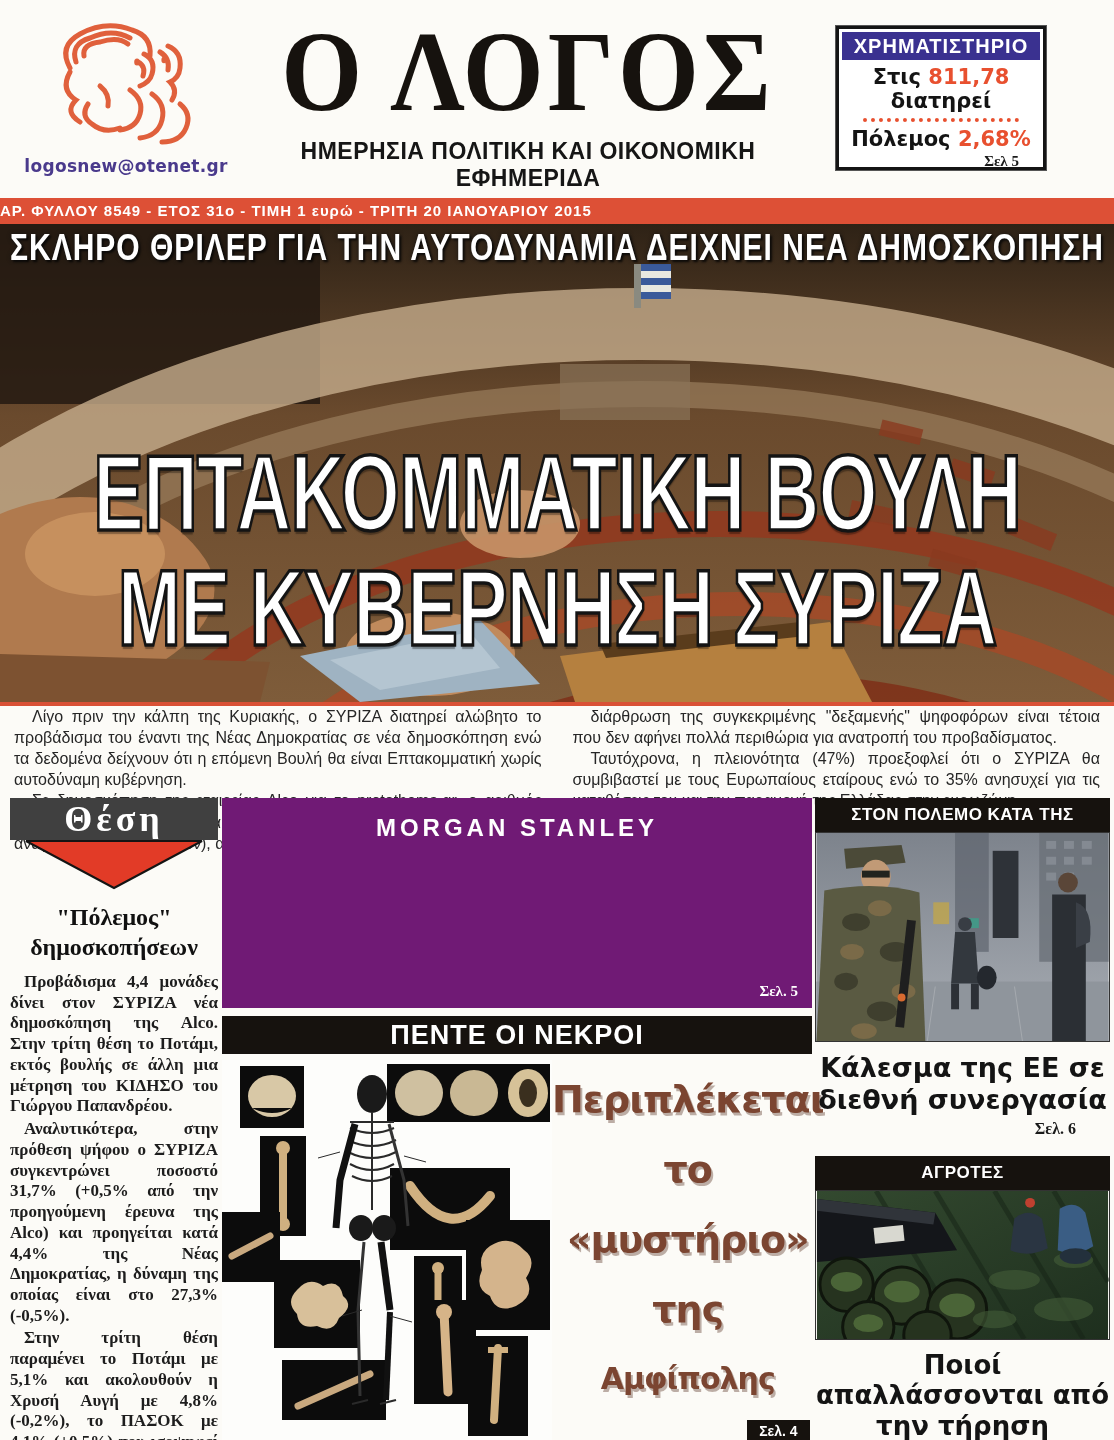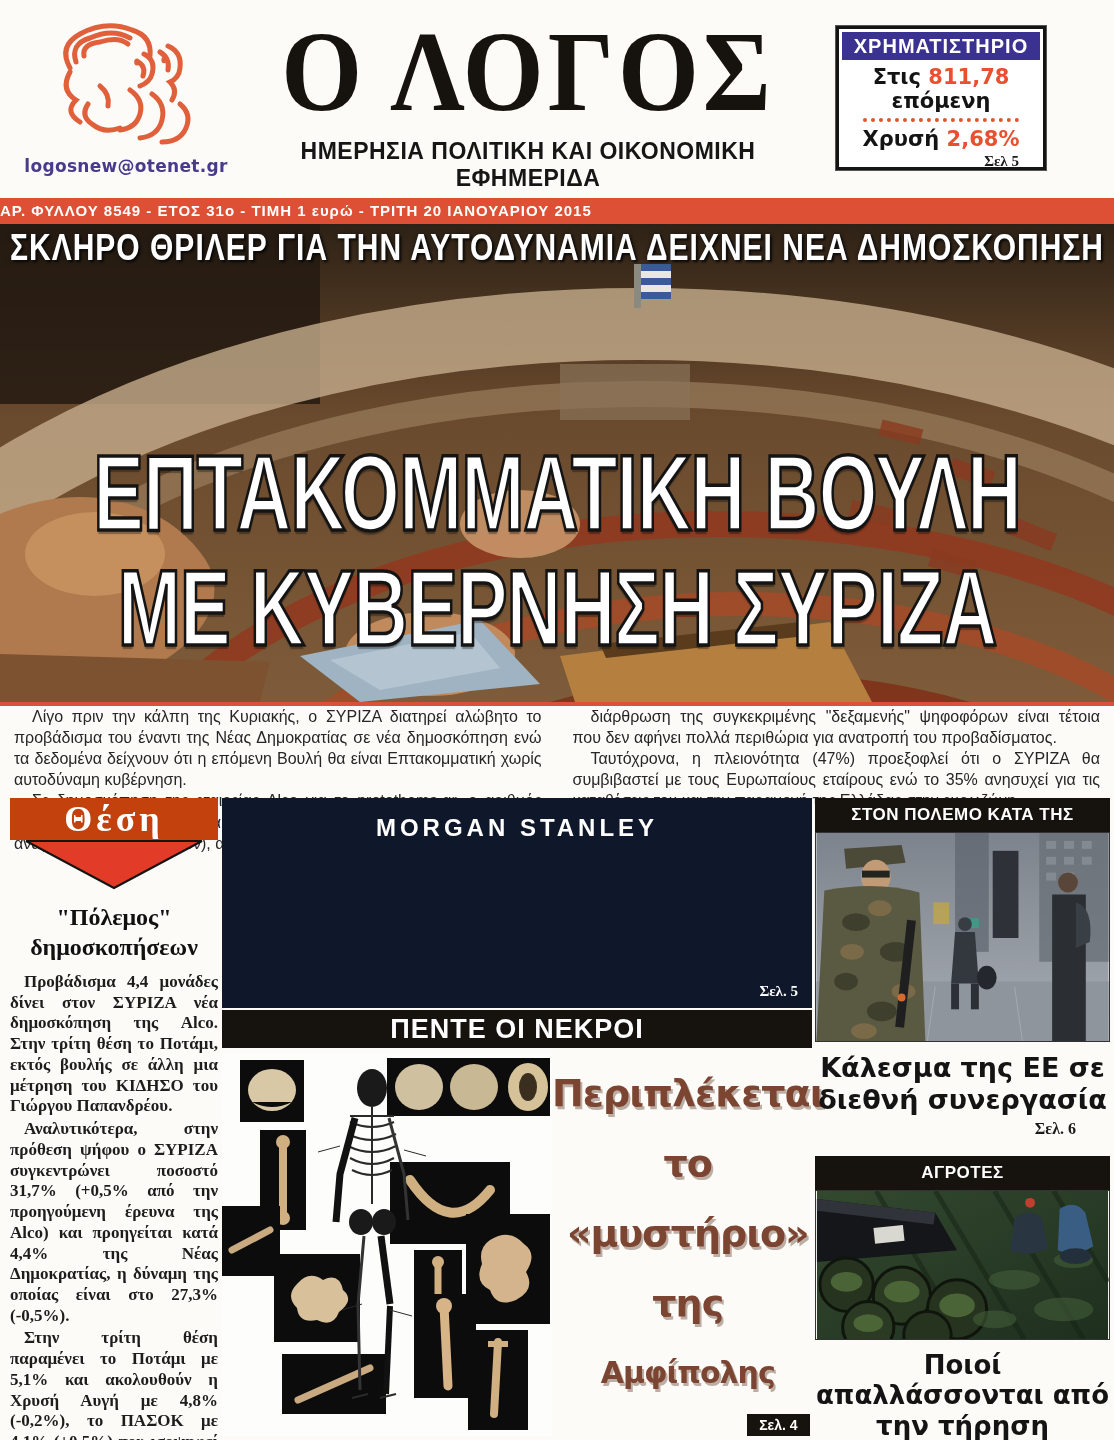--- a/index.html
+++ b/index.html
@@ -37,32 +37,32 @@
                  font:bold 76px/1.06 "Liberation Sans",sans-serif;letter-spacing:-1px;
                  transform:scaleY(1.42);transform-origin:center top;
                  -webkit-text-stroke:2.5px #141414;text-shadow:0 3px 1px rgba(0,0,0,.35);white-space:nowrap;}
   
   .lead{position:absolute;left:14px;top:706px;width:1086px;height:92px;display:flex;gap:31px;}
   .lead-col{flex:1;font:16px/1.32 "Liberation Sans",sans-serif;color:#262626;text-align:justify;}
   .lead-col p{margin:0;text-indent:18px;}
   .lead-ref{text-align:right;font:bold 16px "Liberation Serif",serif;margin-top:2px;}
   
   .opinion{position:absolute;left:10px;top:798px;width:208px;}
-  .opinion-header{background:#c2410c;color:#fff;text-align:center;height:42px;
+  .opinion-header{background:#404040;color:#fff;text-align:center;height:42px;
                   font:bold 36px/42px "Liberation Serif",serif;letter-spacing:4px;}
   .opinion-title{margin-top:8px;text-align:center;font:bold 24px/1.25 "Liberation Serif",serif;color:#111;}
   .opinion-body{margin-top:10px;font:bold 17px/1.22 "Liberation Serif",serif;color:#1d1d1d;text-align:justify;}
   .opinion-body p{margin:0 0 2px 0;text-indent:14px;}
   .middle{position:absolute;left:222px;top:798px;width:590px;}
-  .morgan{position:relative;background:#0f172a;height:210px;color:#fff;text-align:center;}
+  .morgan{position:relative;background:#701a75;height:210px;color:#fff;text-align:center;}
   .morgan-kicker{padding-top:16px;font:bold 24px "Liberation Sans",sans-serif;letter-spacing:4px;}
   .morgan-headline{margin:10px auto 0;width:560px;font:bold 44px/1.2 "DejaVu Sans",sans-serif;}
   .morgan-ref{position:absolute;right:14px;bottom:8px;font:bold 15px "Liberation Serif",serif;text-align:center;}
   .black-bar{background:#16120e;color:#fff;text-align:center;height:38px;
-             font:bold 27px/38px "Liberation Sans",sans-serif;letter-spacing:1px;margin-top:2px;}
+             font:bold 27px/38px "Liberation Sans",sans-serif;letter-spacing:1px;margin-top:8px;}
   .mid-row{display:flex;margin-top:6px;}
   .montage{position:relative;width:330px;height:382px;background:#fdfdfb;flex:none;}
   .amph{flex:1;text-align:center;padding-top:4px;}
   .amph-line{font:bold 38px/70px "DejaVu Sans",sans-serif;color:#7b4531;letter-spacing:-1px;
              text-shadow:2px 3px 0 rgba(70,30,12,.35);}
   .amph-line.big{font-size:30px;}
   .amph-ref{display:inline-block;margin-top:6px;background:#16120e;color:#fff;
             font:bold 14px/22px "Liberation Sans",sans-serif;padding:0 12px;float:right;margin-right:14px;}
   .rightcol{position:absolute;left:815px;top:798px;width:295px;}
   .side-bar{background:#16120e;color:#fff;text-align:center;height:34px;
@@ -102,23 +102,23 @@
         </g>
       </svg>
     </div>
     <div class="email">logosnew@otenet.gr</div>
     <div class="title-block">
       <div class="paper-title">Ο ΛΟΓΟΣ</div>
       <div class="paper-subtitle">ΗΜΕΡΗΣΙΑ ΠΟΛΙΤΙΚΗ ΚΑΙ ΟΙΚΟΝΟΜΙΚΗ ΕΦΗΜΕΡΙΔΑ</div>
     </div>
     <div class="stock-box">
       <div class="stock-header">ΧΡΗΜΑΤΙΣΤΗΡΙΟ</div>
-      <div class="stock-line"><span>Στις </span><span class="stock-value">811,78</span><span> επόμενη</span></div>
+      <div class="stock-line"><span>Στις </span><span class="stock-value">811,78</span><span> διατηρεί</span></div>
       <div class="stock-dots"></div>
-      <div class="stock-line"><span>Χρυσή </span><span class="stock-value">2,68%</span></div>
+      <div class="stock-line"><span>Πόλεμος </span><span class="stock-value">2,68%</span></div>
       <div class="stock-ref">Σελ 5</div>
     </div>
   </div>
 
   <div class="date-bar">ΑΡ. ΦΥΛΛΟΥ 8549 - ΕΤΟΣ 31ο - ΤΙΜΗ 1 ευρώ - ΤΡΙΤΗ 20 ΙΑΝΟΥΑΡΙΟΥ 2015</div>
 
   <div class="photo-main">
     <svg width="1114" height="478" viewBox="0 0 1114 478" preserveAspectRatio="none">
       <defs>
         <linearGradient id="pg" x1="0" y1="0" x2="0" y2="1">

